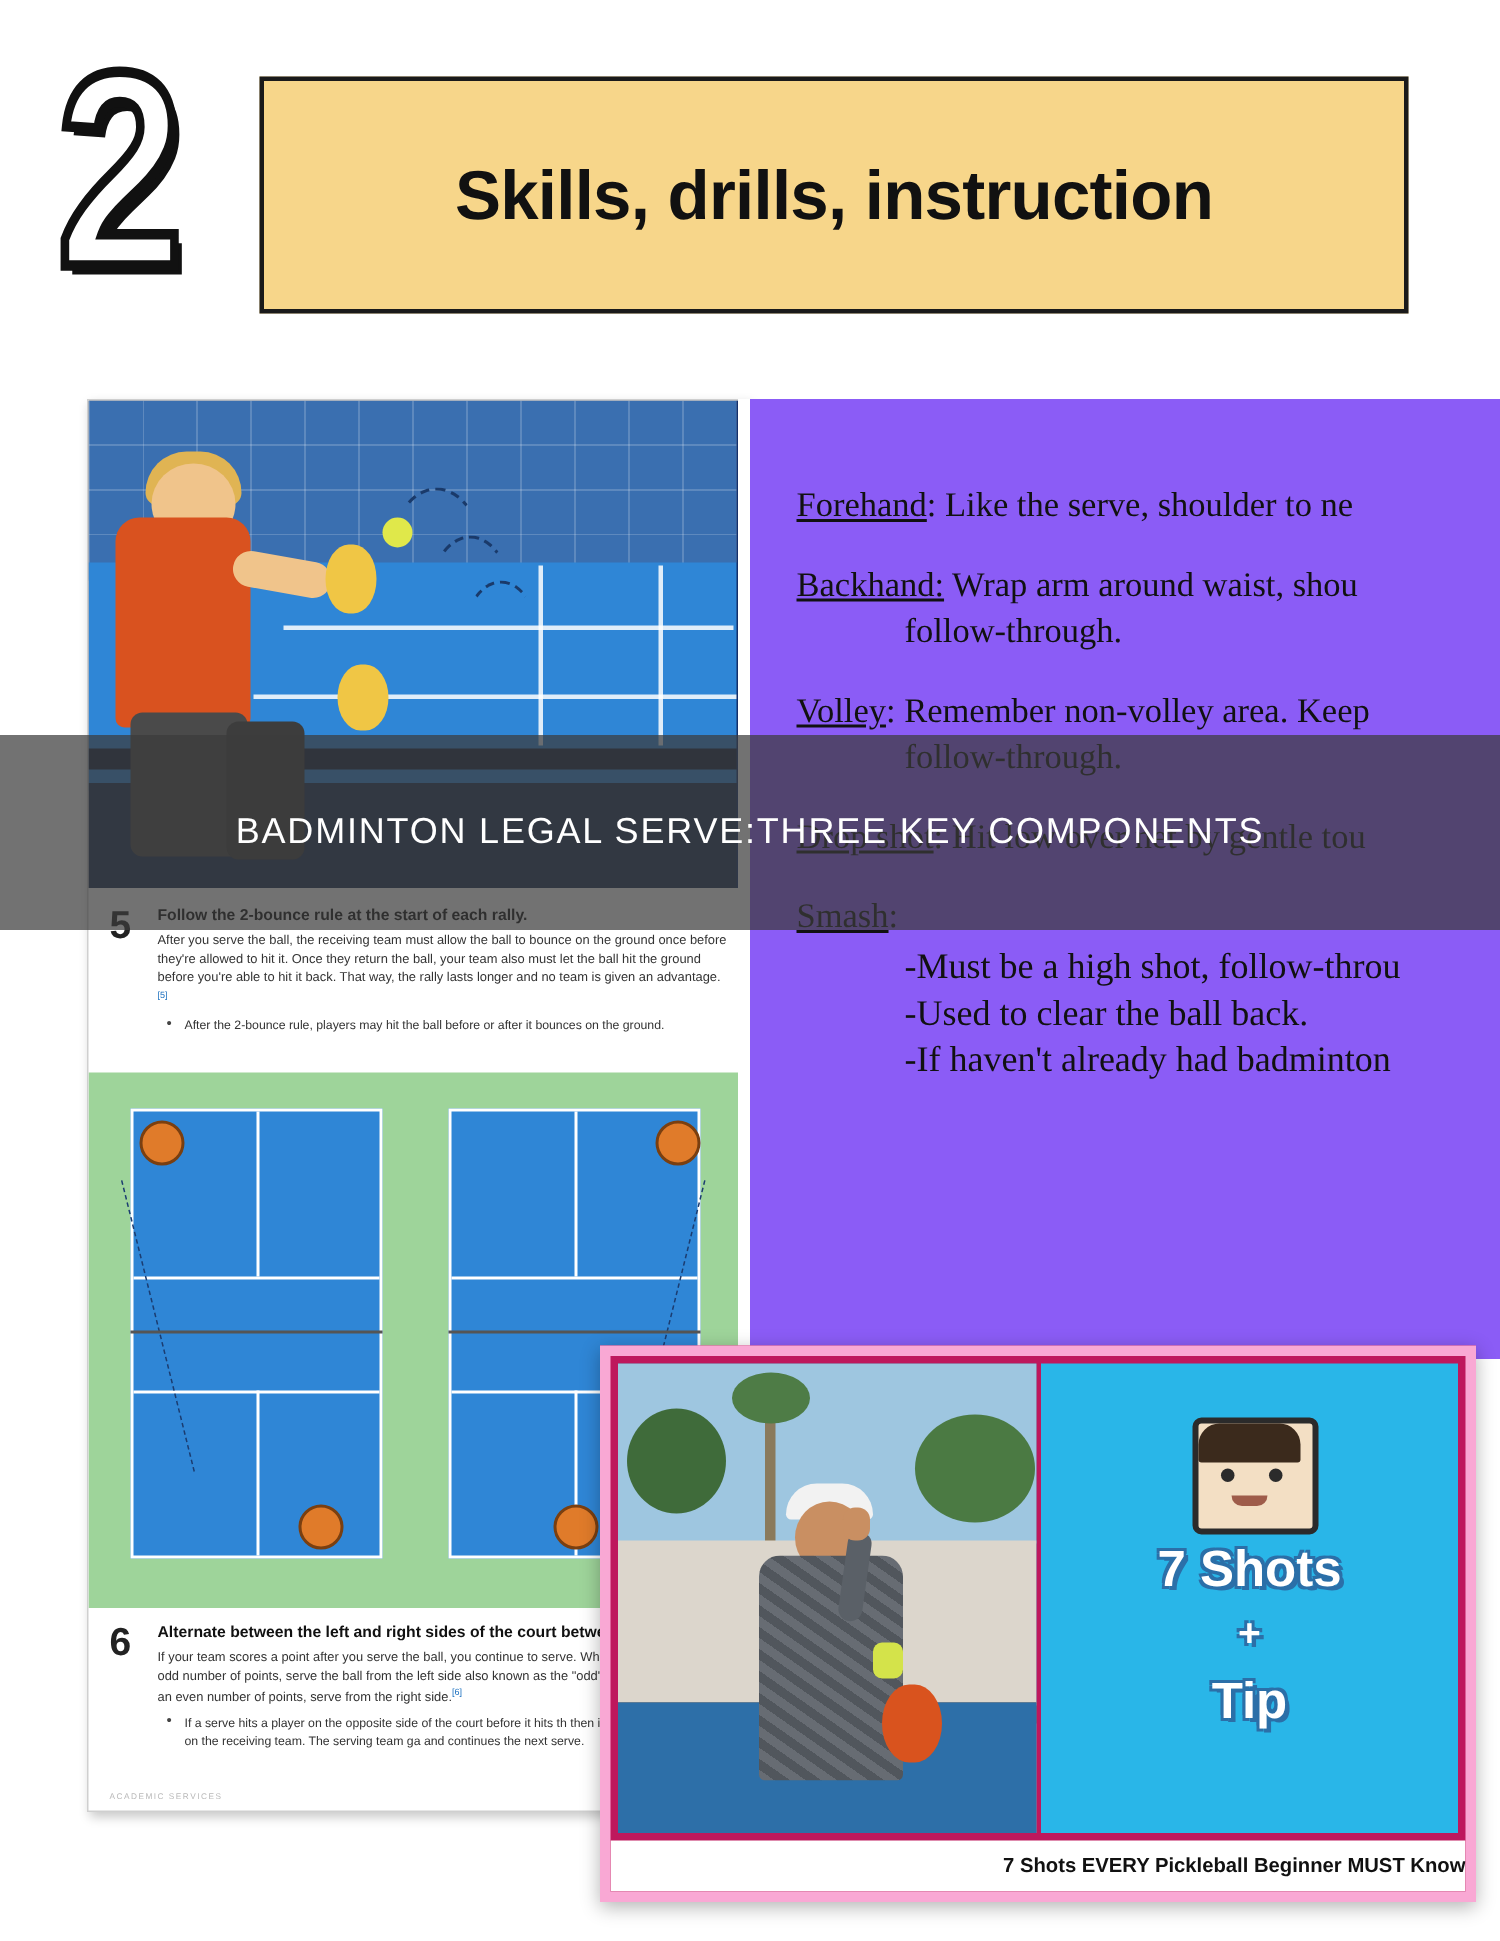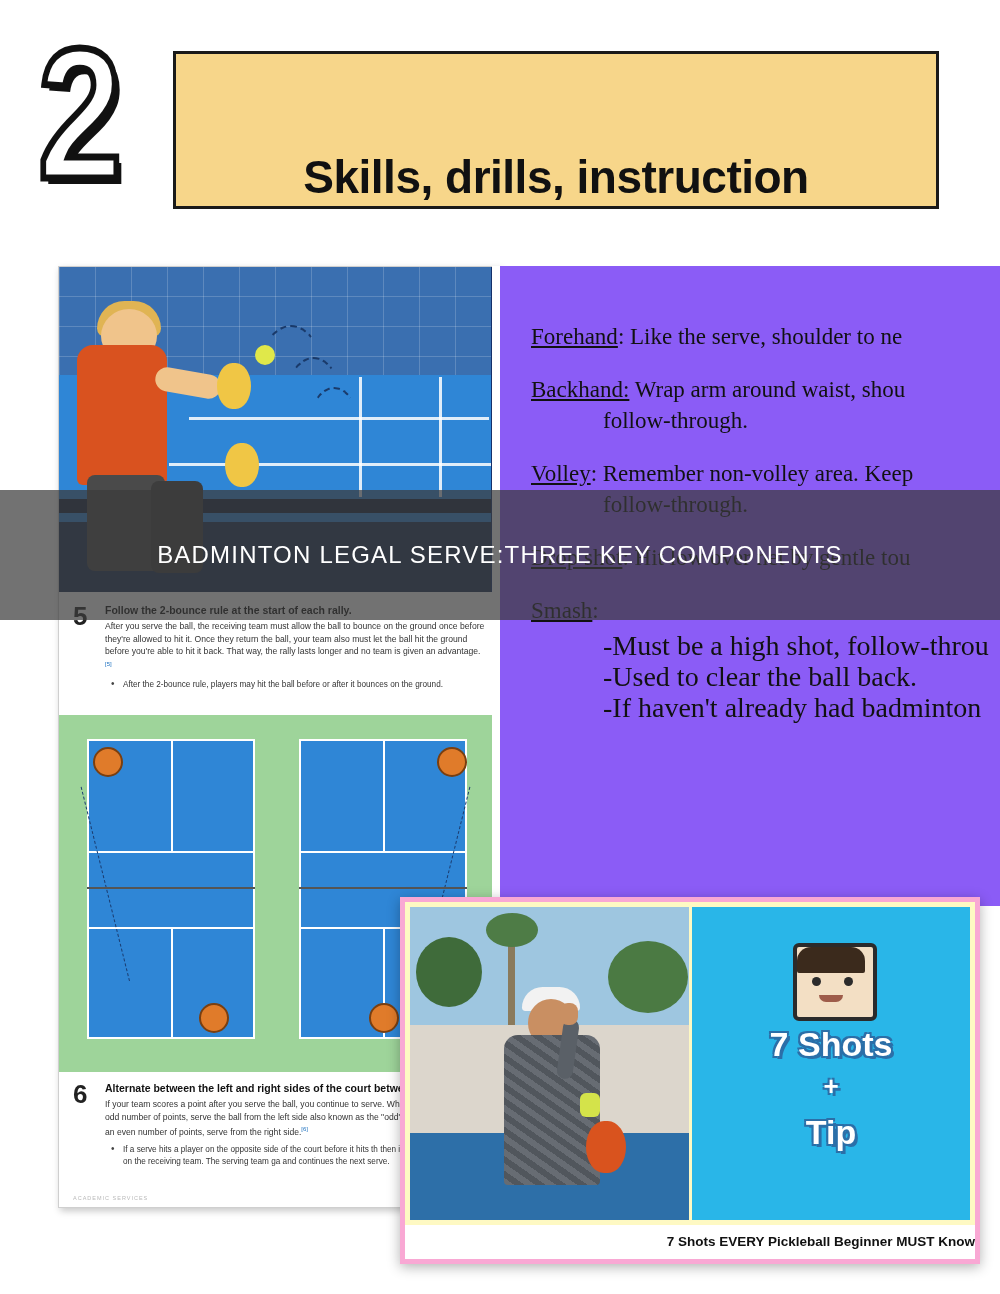--- a/index.html
+++ b/index.html
@@ -43,21 +43,21 @@
     position: absolute;
     left: 173px;
     top: 51px;
     width: 760px;
     height: 152px;
     background: #f7d68a;
     border: 3px solid #1a1a1a;
     display: flex;
     flex-direction: column;
     align-items: center;
-    justify-content: flex-end;
+    justify-content: center;
     gap: 16px;
   }
   .title-line {
     font-family: "Liberation Sans", sans-serif;
     font-weight: bold;
     font-size: 46px;
     line-height: 58px;
     color: #111111;
     letter-spacing: -0.5px;
     white-space: nowrap;
@@ -286,44 +286,44 @@
   .note-cont {
     display: block;
     margin-left: 72px;
     white-space: nowrap;
   }
   .note-bullets {
     margin-left: 72px;
   }
   .note-bullets div {
     font-family: "Liberation Serif", serif;
-    font-size: 28px;
+    font-size: 24px;
     line-height: 31px;
     color: #111111;
     white-space: nowrap;
   }
   .notes-edge {
     position: absolute;
     left: 492px;
     top: 266px;
     width: 10px;
     height: 640px;
     background: #ffffff;
   }
 
   
   .video-card {
     position: absolute;
     left: 400px;
     top: 897px;
     width: 570px;
     height: 357px;
-    background: #fef9c3;
+    background: #be185d;
     box-shadow: 0 3px 12px rgba(0,0,0,0.3);
-    border: 5px solid #f9a8d4;
+    border: 7px solid #f9a8d4;
     overflow: hidden;
   }
   .video-left {
     position: absolute;
     left: 5px; top: 5px;
     width: 279px; height: 313px;
     overflow: hidden;
     background: #6f97b8;
   }
   .sky { position:absolute; left:0; top:0; width:279px; height:120px; background:#9ec6e0; }

